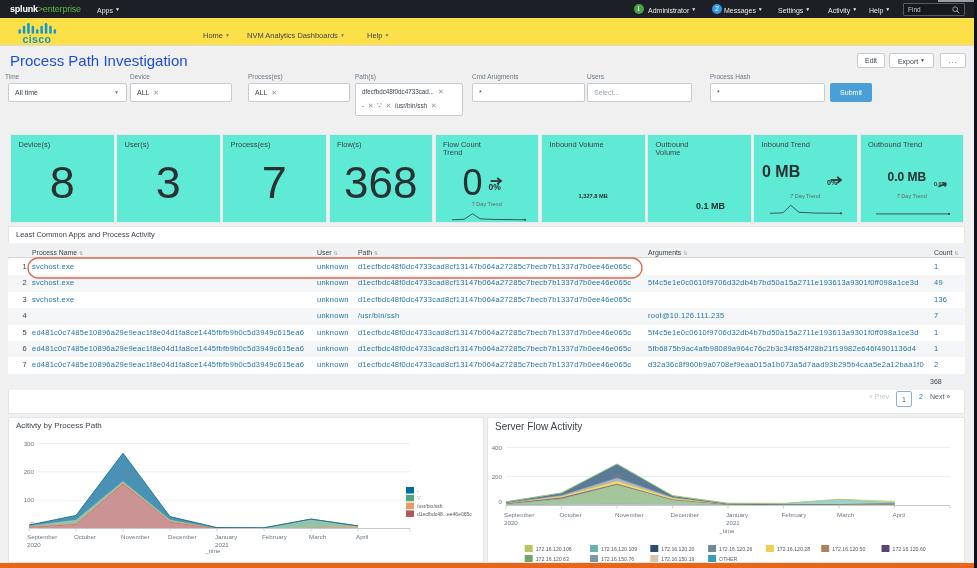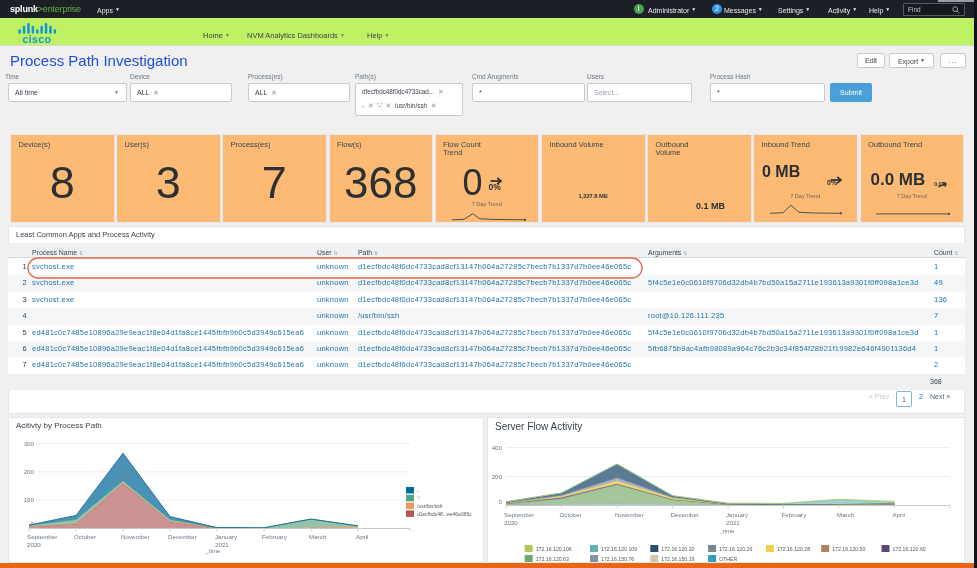--- a/index.html
+++ b/index.html
@@ -1,29 +1,29 @@
 <!DOCTYPE html>
 <html><head><meta charset="utf-8">
 <style>
 * { margin:0; padding:0; box-sizing:border-box; }
 html,body { width:977px; height:568px; overflow:hidden; }
 body { font-family:"Liberation Sans", sans-serif; background:#f0f0f0; position:relative; }
 .abs { position:absolute; }
 .topbar { left:0; top:0; width:977px; height:18px; background:#1c2026; }
 .topbar > span { position:absolute; font-size:7px; color:#e8eaec; top:5.5px; white-space:nowrap; }
 .caret { font-size:5px; vertical-align:1.5px; }
-.navbar { left:0; top:18px; width:977px; height:28px; background:#bef264; border-bottom:1px solid #d8dbde; }
+.navbar { left:0; top:18px; width:977px; height:28px; background:#fde047; border-bottom:1px solid #d8dbde; }
 .navbar .mi { position:absolute; top:13px; font-size:7.5px; color:#3c444d; white-space:nowrap; }
 .btn { position:absolute; height:15px; background:#fff; border:1px solid #c6cbd1; border-radius:2px;
        font-size:7px; color:#3c444d; text-align:center; line-height:13px; }
 .flabel { position:absolute; top:73px; font-size:6.5px; color:#6b7785; white-space:nowrap; }
 .finput { position:absolute; top:83px; height:19px; background:#fff; border:1px solid #c6cbd1;
           border-radius:2px; font-size:7px; color:#3c444d; line-height:17px; padding-left:6px; white-space:nowrap; }
 .x { color:#8b97a2; font-size:7px; padding-left:2px; }
-.card { position:absolute; top:134px; width:104.5px; height:88.5px; background:#fdba74; border:1px solid #e6e8ea; }
+.card { position:absolute; top:134px; width:104.5px; height:88.5px; background:#5eead4; border:1px solid #e6e8ea; }
 .ct { position:absolute; left:7.5px; top:5.5px; font-size:7.5px; color:#3c444d; line-height:8.6px; }
 .bigv { position:absolute; left:0; width:100%; top:25px; text-align:center; font-size:45px; line-height:1; color:#2b3033; }
 .sdt { position:absolute; width:100%; text-align:center; font-size:5.5px; color:#666; }
 .lnk { color:#1d74ad; }
 .trow { position:absolute; left:8px; width:956.5px; height:16.4px; font-size:7.5px; letter-spacing:0.25px; line-height:16.4px; white-space:nowrap; }
 .trow span { position:absolute; overflow:hidden; }
 .rn { left:8px; width:11px; text-align:right; color:#3c444d; }
 .c-pn { left:24px; width:280px; }
 .c-us { left:309px; width:40px; }
 .c-pa { left:350px; width:290px; }
@@ -138,21 +138,21 @@
       </svg></div>
   <div class="abs" style="left:73px;top:44px;font-size:7px;font-weight:bold;color:#2b3033">0%</div>
   <div class="sdt" style="top:58px">7 Day Trend</div>
   <div class="abs" style="left:15px;top:66px"><svg width="74" height="12" viewBox="0 0 74 12">
         <polyline points="1,10.3 14,9.8 21.8,2.2 30,9.3 45,10 72,10.3" fill="none" stroke="#3c444d" stroke-width="0.9"></polyline>
         <circle cx="72" cy="10.3" r="1.1" fill="#3c444d"></circle>
       </svg></div>
 </div>
 <div class="card" style="left:859.5px">
   <div class="ct">Outbound Trend</div>
-  <div class="abs" style="left:10px;top:35.5px;font-size:17px;line-height:1;font-weight:bold;color:#2b3033">0.0 MB</div>
+  <div class="abs" style="left:27px;top:35.5px;font-size:12px;line-height:1;font-weight:bold;color:#2b3033">0.0 MB</div>
   <div class="abs" style="left:77px;top:39px"><svg width="9" height="6" viewBox="0 0 9 6">
         <line x1="0.5" y1="4.8" x2="7.2" y2="1.8" stroke="#2b3033" stroke-width="1.3"></line>
         <polyline points="4.4,0.5 7.8,1.5 6.8,4.8" fill="none" stroke="#2b3033" stroke-width="1.3"></polyline>
       </svg></div>
   <div class="abs" style="left:73.5px;top:45.5px;font-size:5.5px;font-weight:bold;color:#2b3033">0.0%</div>
   <div class="sdt" style="top:57.5px">7 Day Trend</div>
   <div class="abs" style="left:14px;top:68px"><svg width="77" height="10" viewBox="0 0 77 10">
         <polyline points="1,6.9 74,6.9" fill="none" stroke="#3c444d" stroke-width="0.9"></polyline>
         <circle cx="74" cy="6.9" r="1.1" fill="#3c444d"></circle>
       </svg></div>
@@ -210,20 +210,21 @@
     <span class="c-us lnk">unknown</span>
     <span class="c-pa lnk">d1ecfbdc48f0dc4733cad8cf13147b064a27285c7becb7b1337d7b0ee46e065c</span>
     <span class="c-ar lnk">5fb6875b9ac4afb98089a964c76c2b3c34f854f28b21f19982e646f4901136d4</span>
     <span class="c-ct lnk">1</span>
   </div>
 <div class="trow" style="top:357.4px;background:#ffffff">
     <span class="rn">7</span>
     <span class="c-pn lnk">ed481c0c7485e10896a29e9eac1f8e04d1fa8ce1445fbfb9b0c5d3949c615ea6</span>
     <span class="c-us lnk">unknown</span>
     <span class="c-pa lnk">d1ecfbdc48f0dc4733cad8cf13147b064a27285c7becb7b1337d7b0ee46e065c</span>
+    <span class="c-ar lnk">d32a36c8f960b9a0708ef9eaa015a1b073a5d7aad93b295b4caa5e2a12baa1f0</span>
     <span class="c-ct lnk">2</span>
   </div>
 <div class="abs" style="left:8px;top:373.8px;width:956.5px;height:16.4px;background:#eef0f1;font-size:7px;line-height:16.4px;color:#3c444d">
     <span style="position:absolute;left:922px">368</span>
   </div>
 <div class="abs" style="left:869px;top:393px;font-size:7px;color:#c3c8cd">« Prev</div>
 <div class="abs" style="left:896px;top:391px;width:16px;height:16px;border:1px solid #7eb7dc;border-radius:2px;color:#1d74ad;font-size:7px;text-align:center;line-height:16px">1</div>
 <div class="abs" style="left:919px;top:393px;font-size:7px;color:#1d74ad">2</div>
 <div class="abs" style="left:930px;top:393px;font-size:7px;color:#546170">Next »</div>
 <svg class="abs" style="left:8px;top:243px;pointer-events:none" width="962" height="150" viewBox="0 0 962 150">

